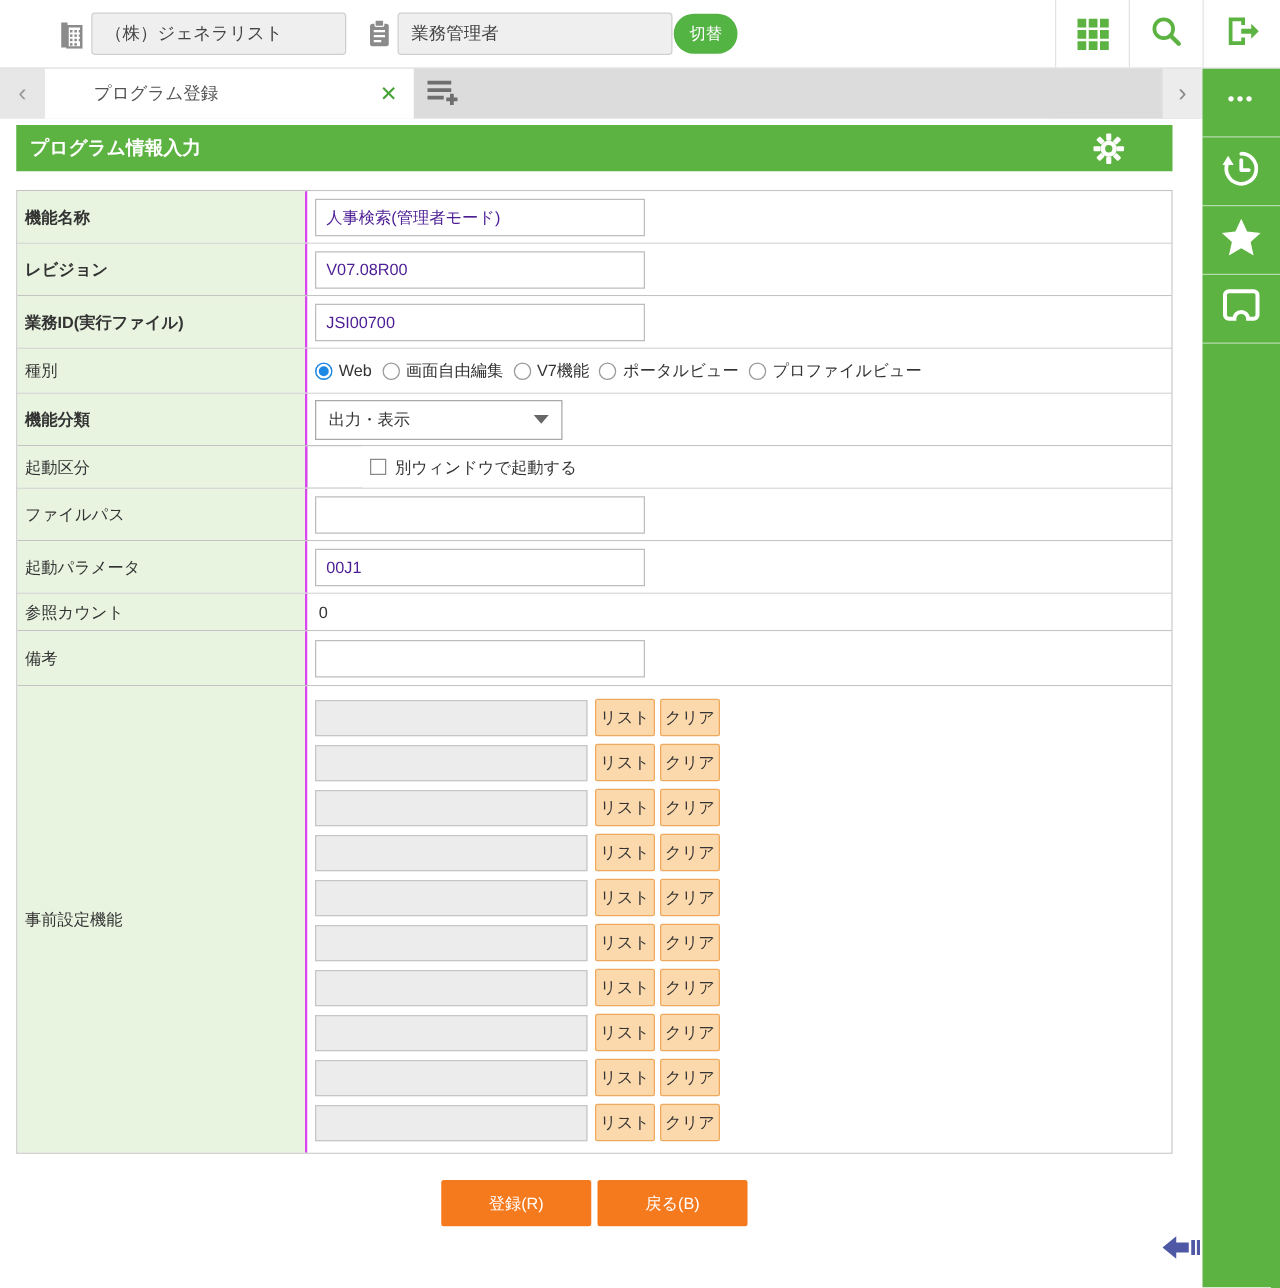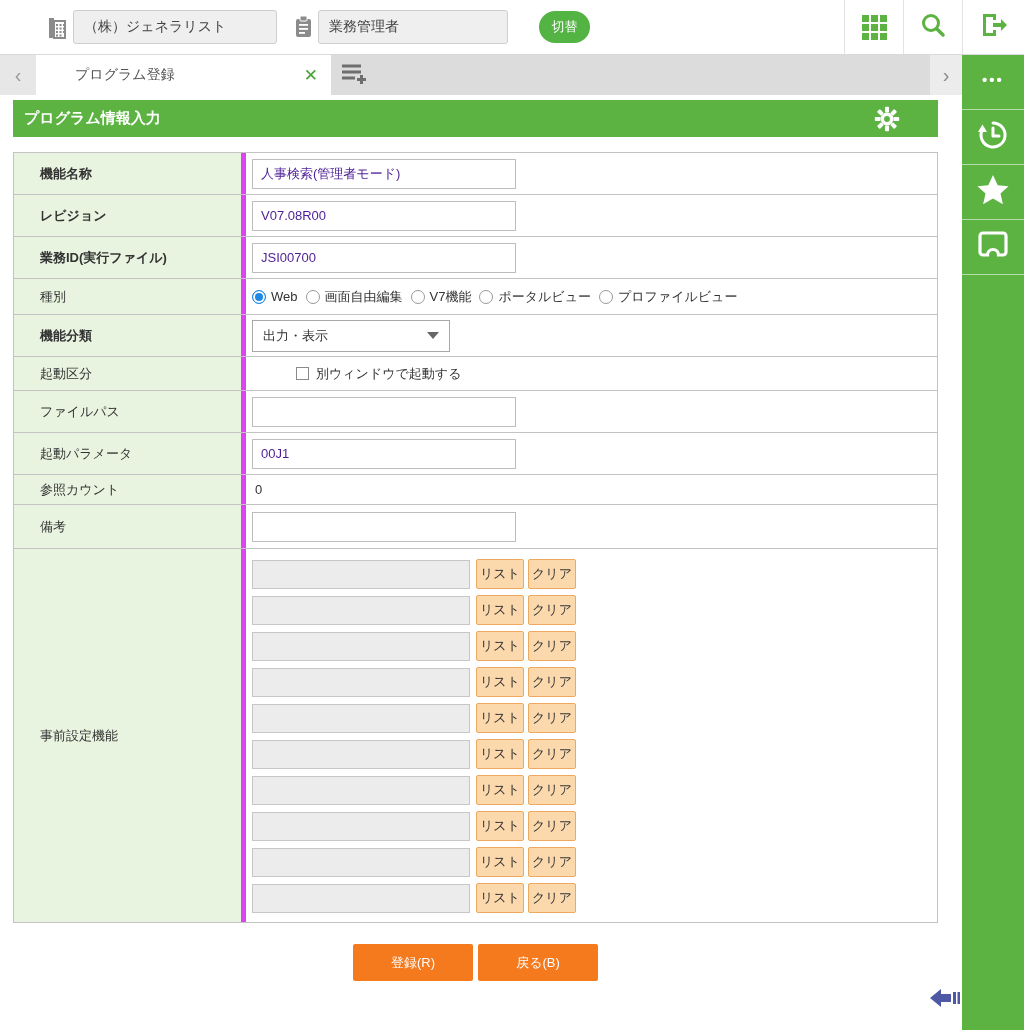--- a/index.html
+++ b/index.html
@@ -34,21 +34,21 @@
   
   .content { position:absolute; left:0; top:95px; width:839px; height:935px; background:#fff; }
   .panel-header { position:absolute; left:13px; top:5px; width:925px; height:37px; background:#5cb342; display:flex; align-items:center; padding:0 14px 0 11px; }
   .panel-title { color:#fff; font-size:15px; font-weight:bold; }
   .panel-gear { margin-left:auto; margin-right:24px; cursor:pointer; display:flex; }
 
   
   .form-table { position:absolute; left:13px; top:57px; width:925px; border:1px solid #c3c3c3; }
   .f-row { display:flex; border-bottom:1px solid #c3c3c3; }
   .f-row:last-child { border-bottom:none; }
-  .f-label { width:232px; min-width:232px; background:#e8f4e0; border-right:5px solid #d946ef; display:flex; align-items:center; padding-left:26px; font-size:13px; color:#333; }
+  .f-label { width:232px; min-width:232px; background:#e8f4e0; border-right:2px solid #d946ef; display:flex; align-items:center; padding-left:6px; font-size:13px; color:#333; }
   .f-label.bold { font-weight:bold; }
   .f-value { flex:1; display:flex; align-items:center; padding-left:6px; background:#fff; }
   .txt-input { width:264px; height:30px; border:1px solid #bdbdbd; font-size:13px; color:#4c1d95; padding:0 8px; font-family:inherit; background:#fff; }
   .static-val { font-size:13px; color:#333; padding-left:3px; }
   .radio-item { display:flex; align-items:center; margin-right:8px; font-size:13px; color:#333; cursor:pointer; }
   .radio-dot { width:14px; height:14px; border-radius:50%; border:1px solid #9a9a9a; background:#fff; margin-right:5px; }
   .radio-dot.sel { border:1px solid #1e88e5; background:#1e88e5; box-shadow:inset 0 0 0 2px #fff; }
   .chk-item { display:flex; align-items:center; font-size:13px; color:#333; cursor:pointer; }
   .chk-box { width:13px; height:13px; border:1px solid #8a8a8a; background:#fff; margin-right:7px; }
   .select-box { width:198px; height:32px; border:1px solid #a9a9a9; display:flex; align-items:center; padding:0 10px; font-size:13px; color:#333; cursor:pointer; background:#fff; }
@@ -92,21 +92,21 @@
     <input class="tb-input" style="left: 73px; width: 204px;" value="（株）ジェネラリスト">
     <span class="tb-icon" style="left:295px; top:16px;">
       <svg width="17" height="22" viewBox="0 0 17 22">
           <rect x="1" y="3" width="15" height="18" rx="2" fill="#8b8b8b"></rect>
           <rect x="5" y="0" width="7" height="5" rx="1" fill="#8b8b8b" stroke="#fff" stroke-width="1"></rect>
           <rect x="4" y="8" width="9" height="1.8" fill="#fff"></rect>
           <rect x="4" y="12" width="9" height="1.8" fill="#fff"></rect>
           <rect x="4" y="16" width="6" height="1.8" fill="#fff"></rect>
         </svg>
     </span>
-    <input class="tb-input" style="left: 318px; width: 190px;" value="業務管理者">
+    <input class="tb-input" style="left: 318px; width: 220px;" value="業務管理者">
     <button class="switch-btn">切替</button>
 
     <div class="topbar-right">
       <div class="tb-cell">
         <span class="grid-icon">
             <span></span>
             <span></span>
             <span></span>
             <span></span>
             <span></span>

